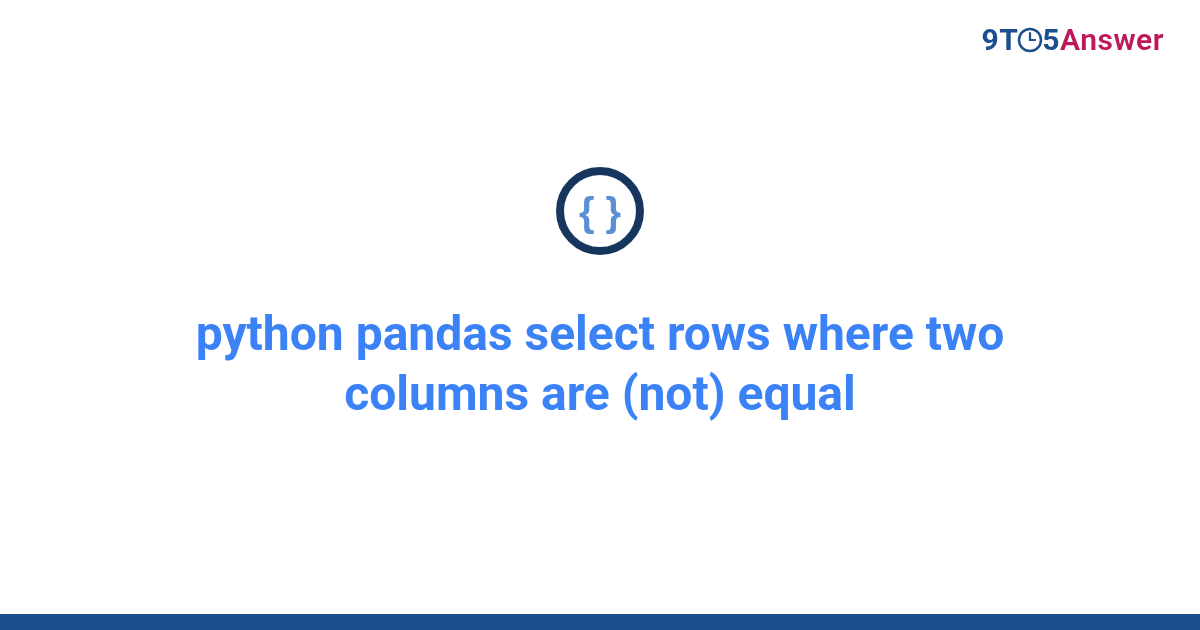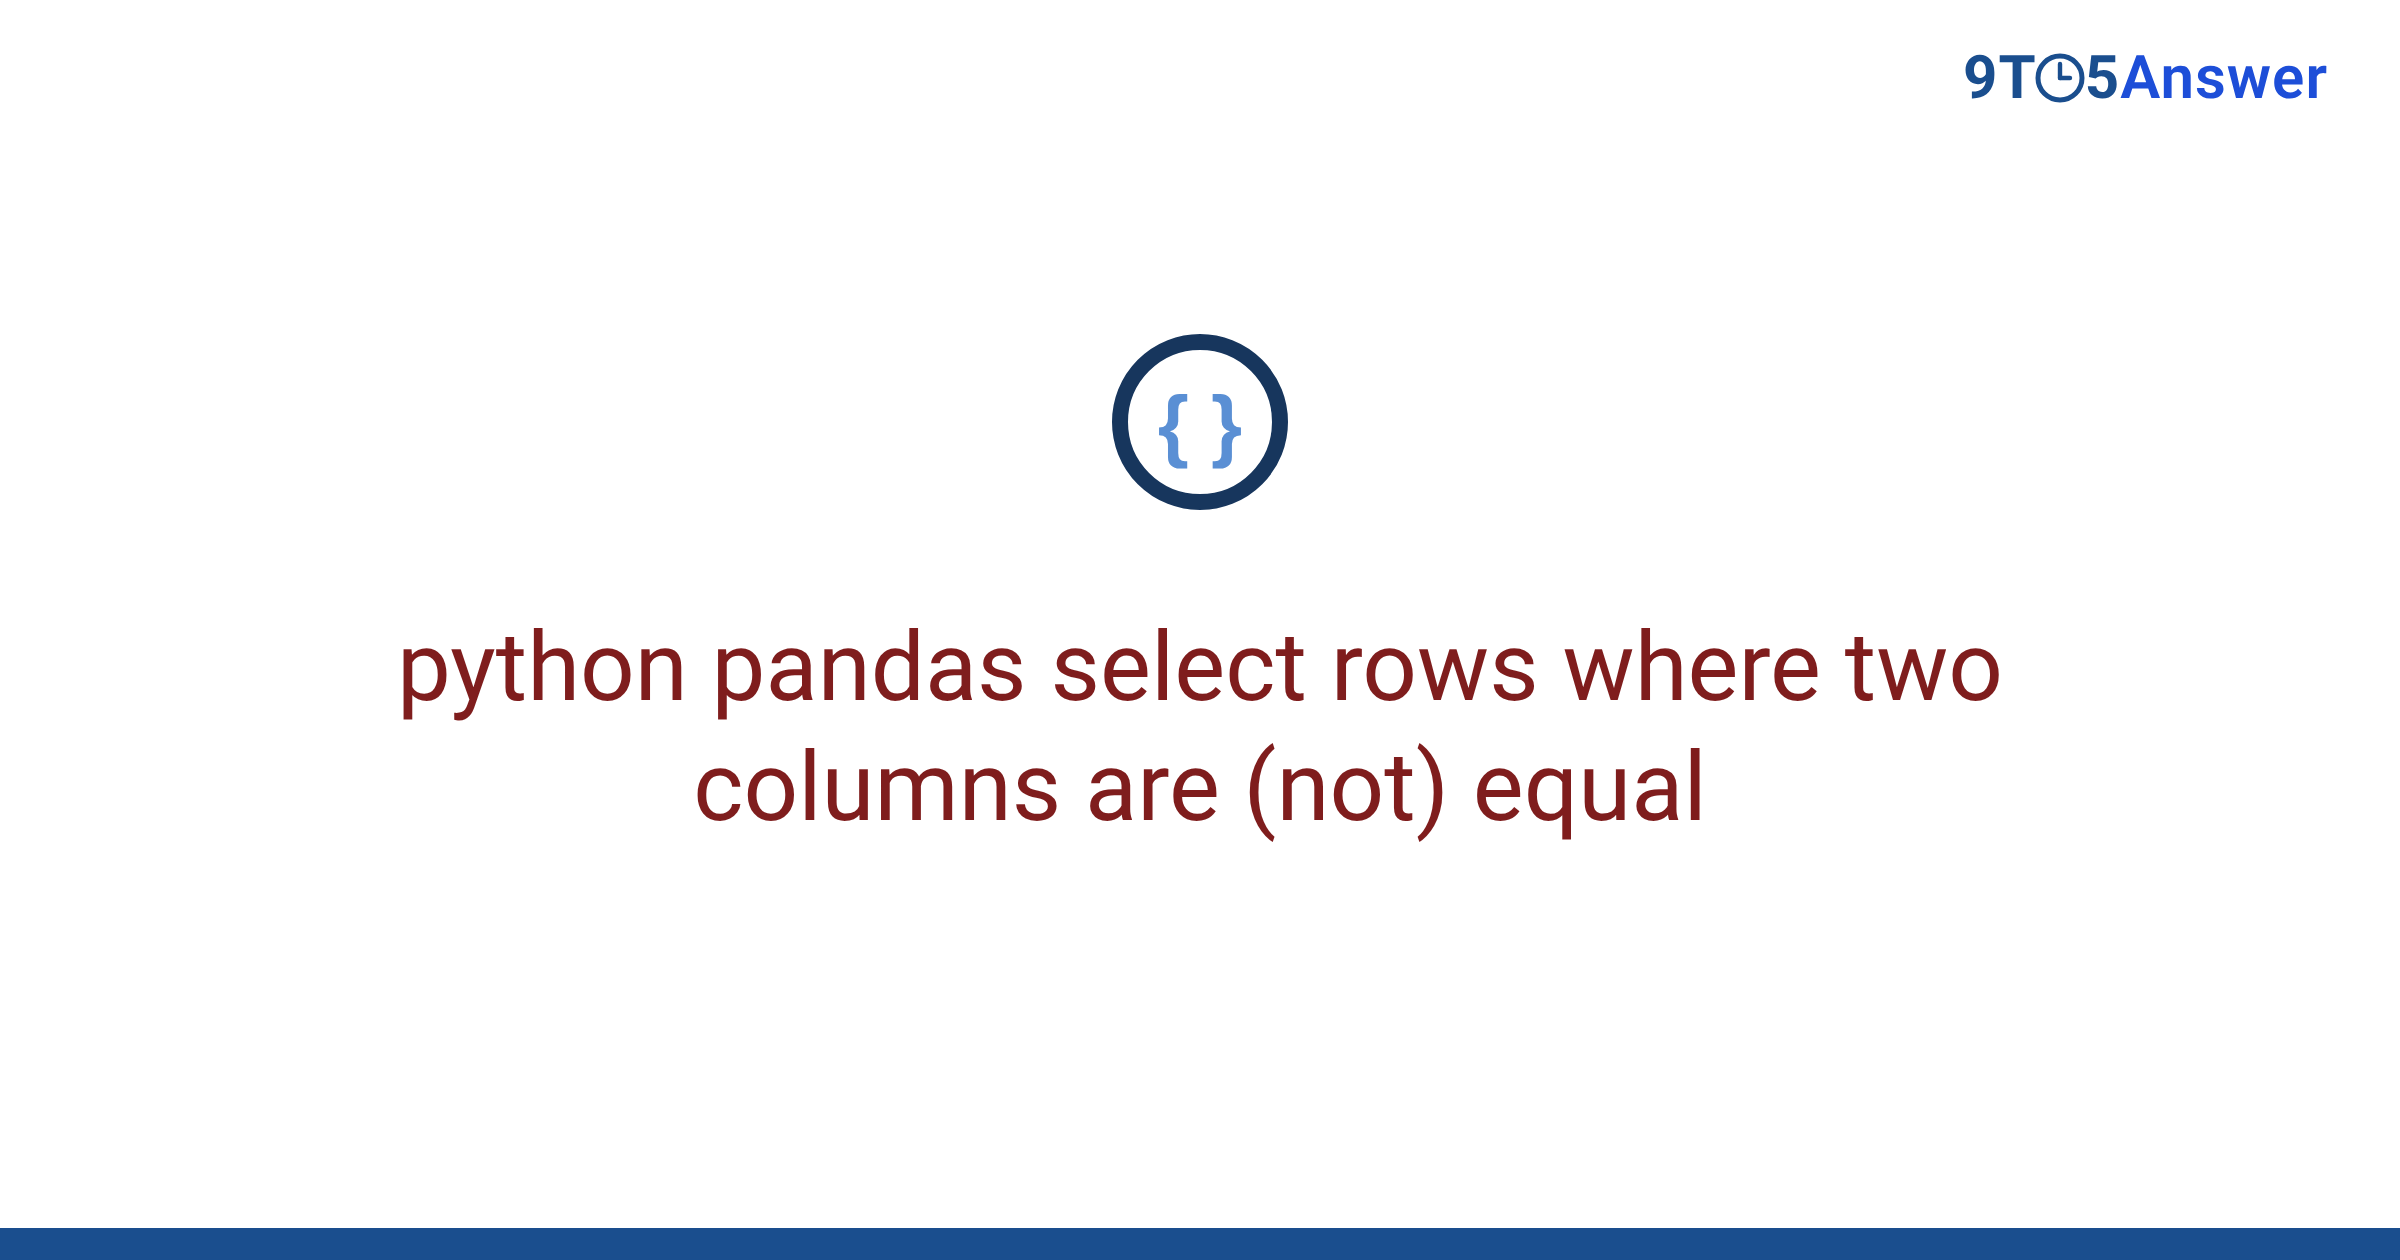--- a/index.html
+++ b/index.html
@@ -34,42 +34,42 @@
     .brand .clock {
       display: inline-block;
       vertical-align: -3px;
       margin: 0 -1px;
     }
     .brand .five {
       color: #1a4e8e;
       font-weight: 700;
     }
     .brand .answer {
-      color: #1d4ed8;
+      color: #be185d;
       font-weight: 600;
     }
     .content {
       display: flex;
       flex-direction: column;
       align-items: center;
       justify-content: center;
       width: 100%;
       height: 100%;
       padding-bottom: 40px;
     }
     .logo-circle {
       display: flex;
       align-items: center;
       justify-content: center;
       margin-bottom: 48px;
     }
     .title {
       font-size: 48px;
-      font-weight: 400;
-      color: #7f1d1d;
+      font-weight: 700;
+      color: #3b82f6;
       text-align: center;
       line-height: 1.25;
       max-width: 1000px;
       padding: 0 40px;
     }
     .footer-bar {
       position: absolute;
       bottom: 0;
       left: 0;
       width: 100%;

